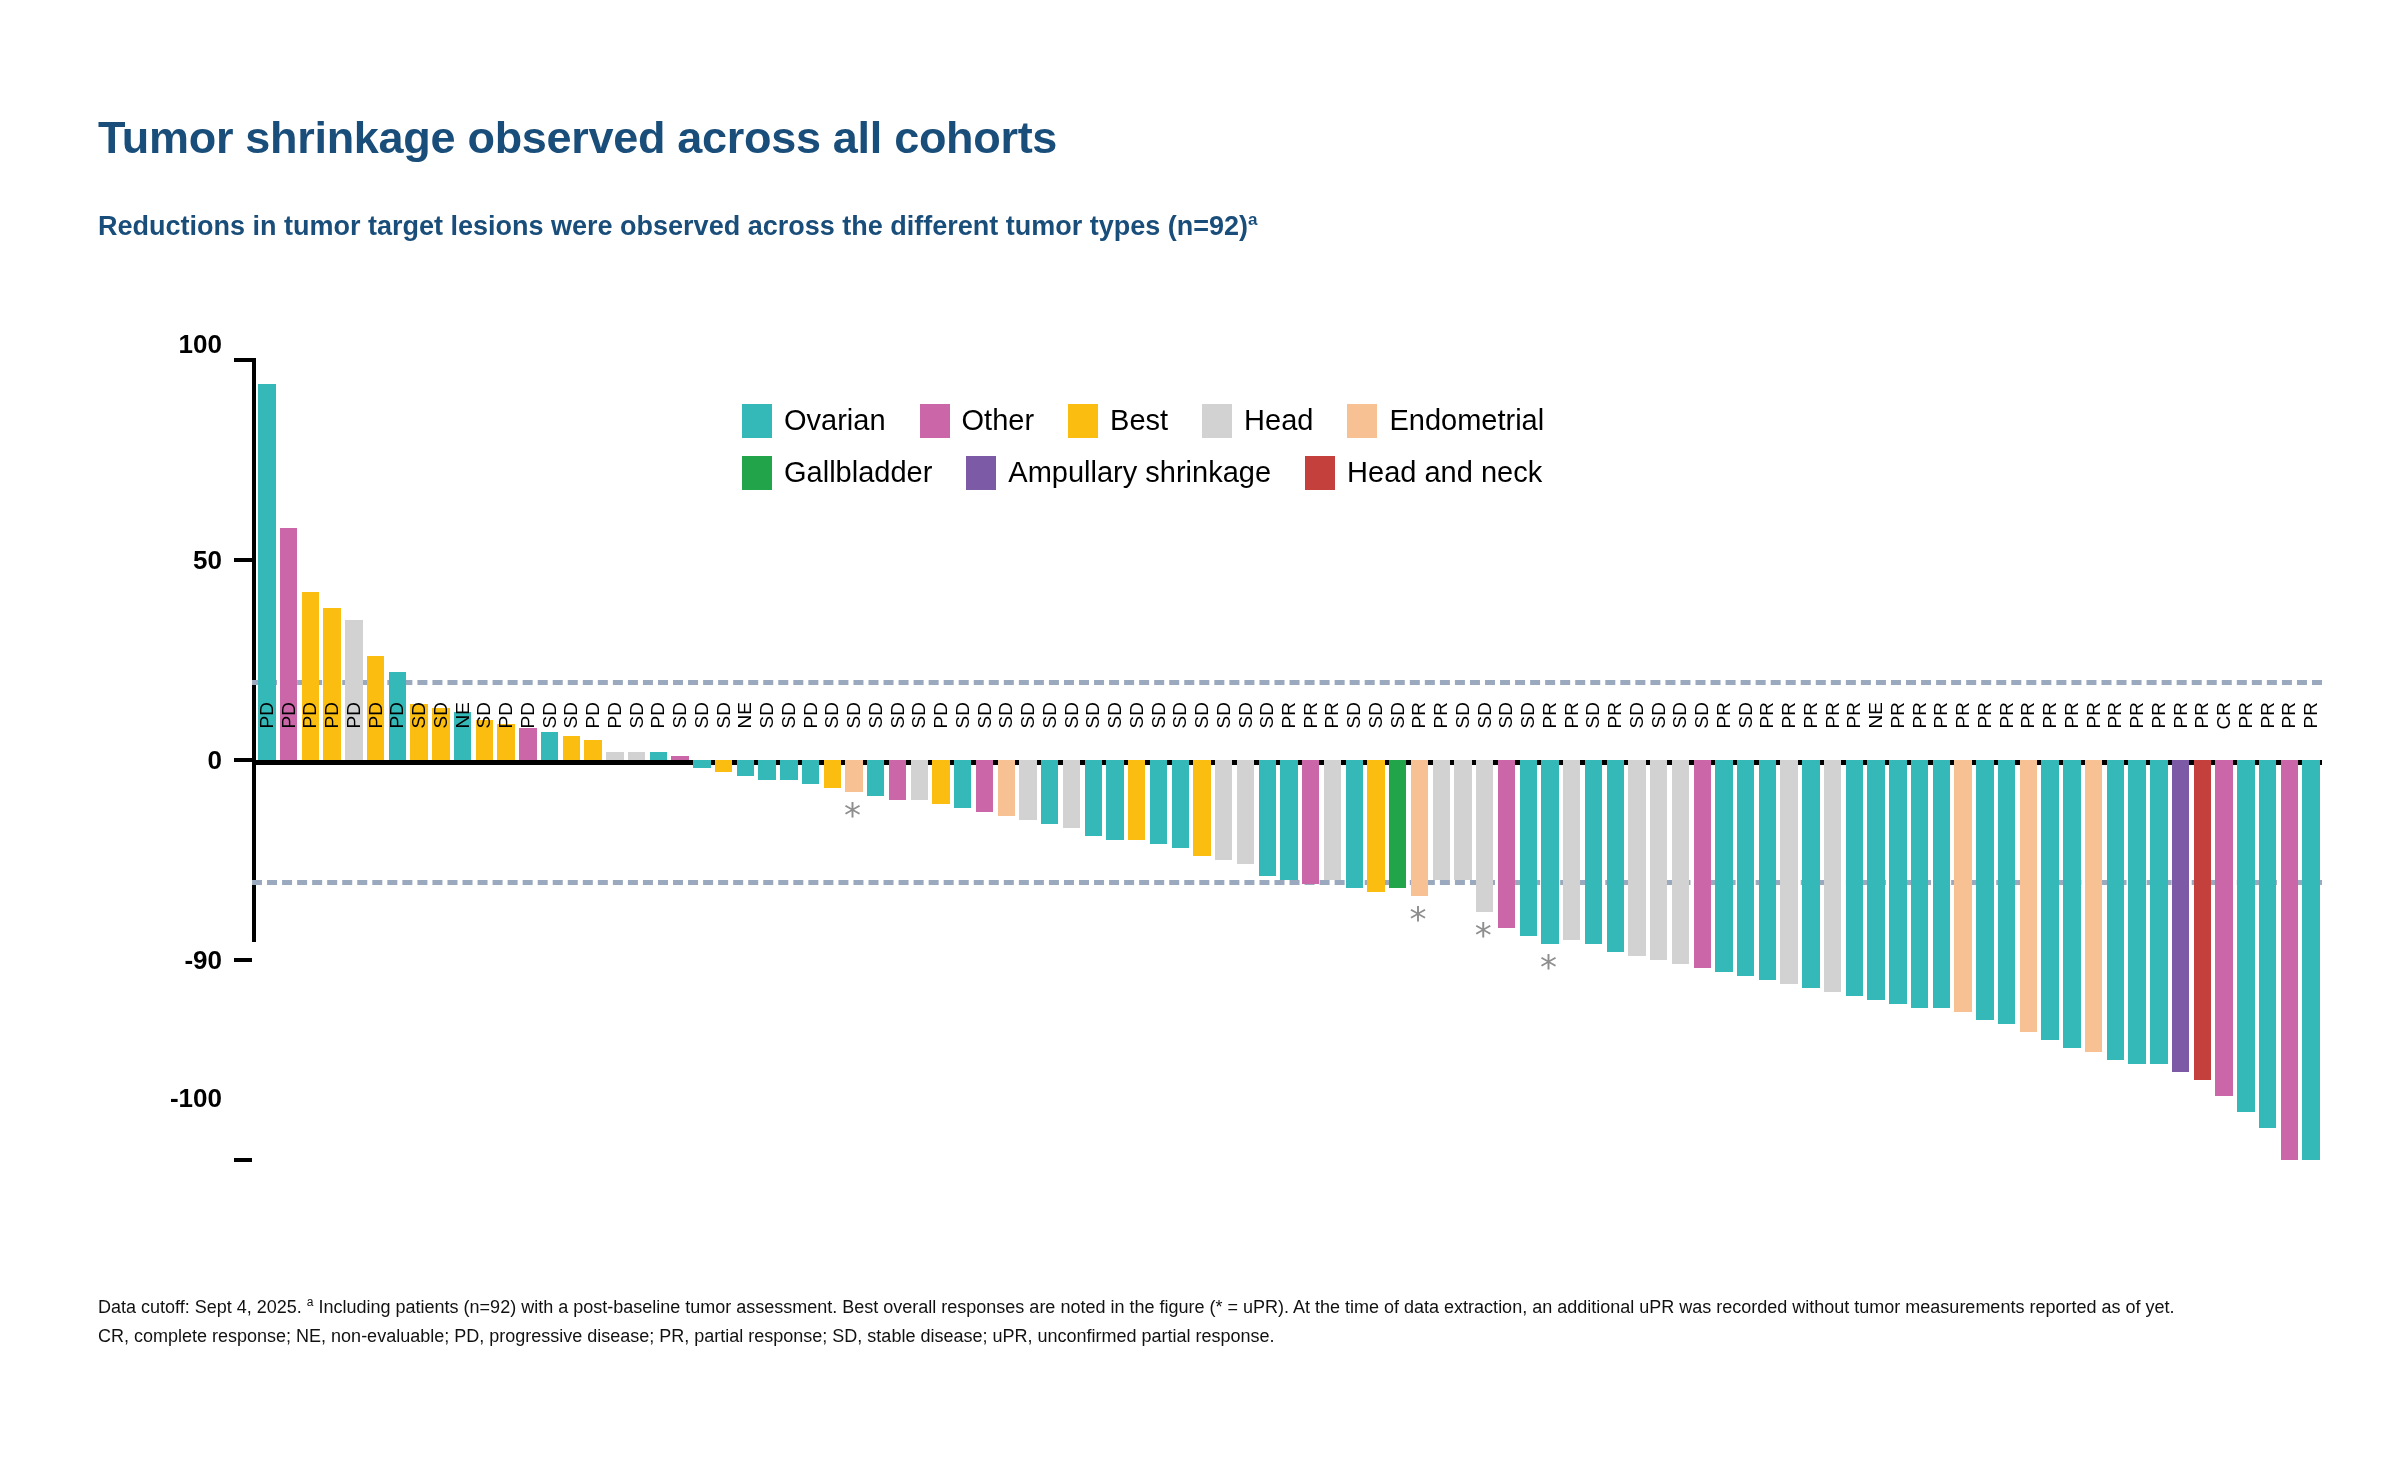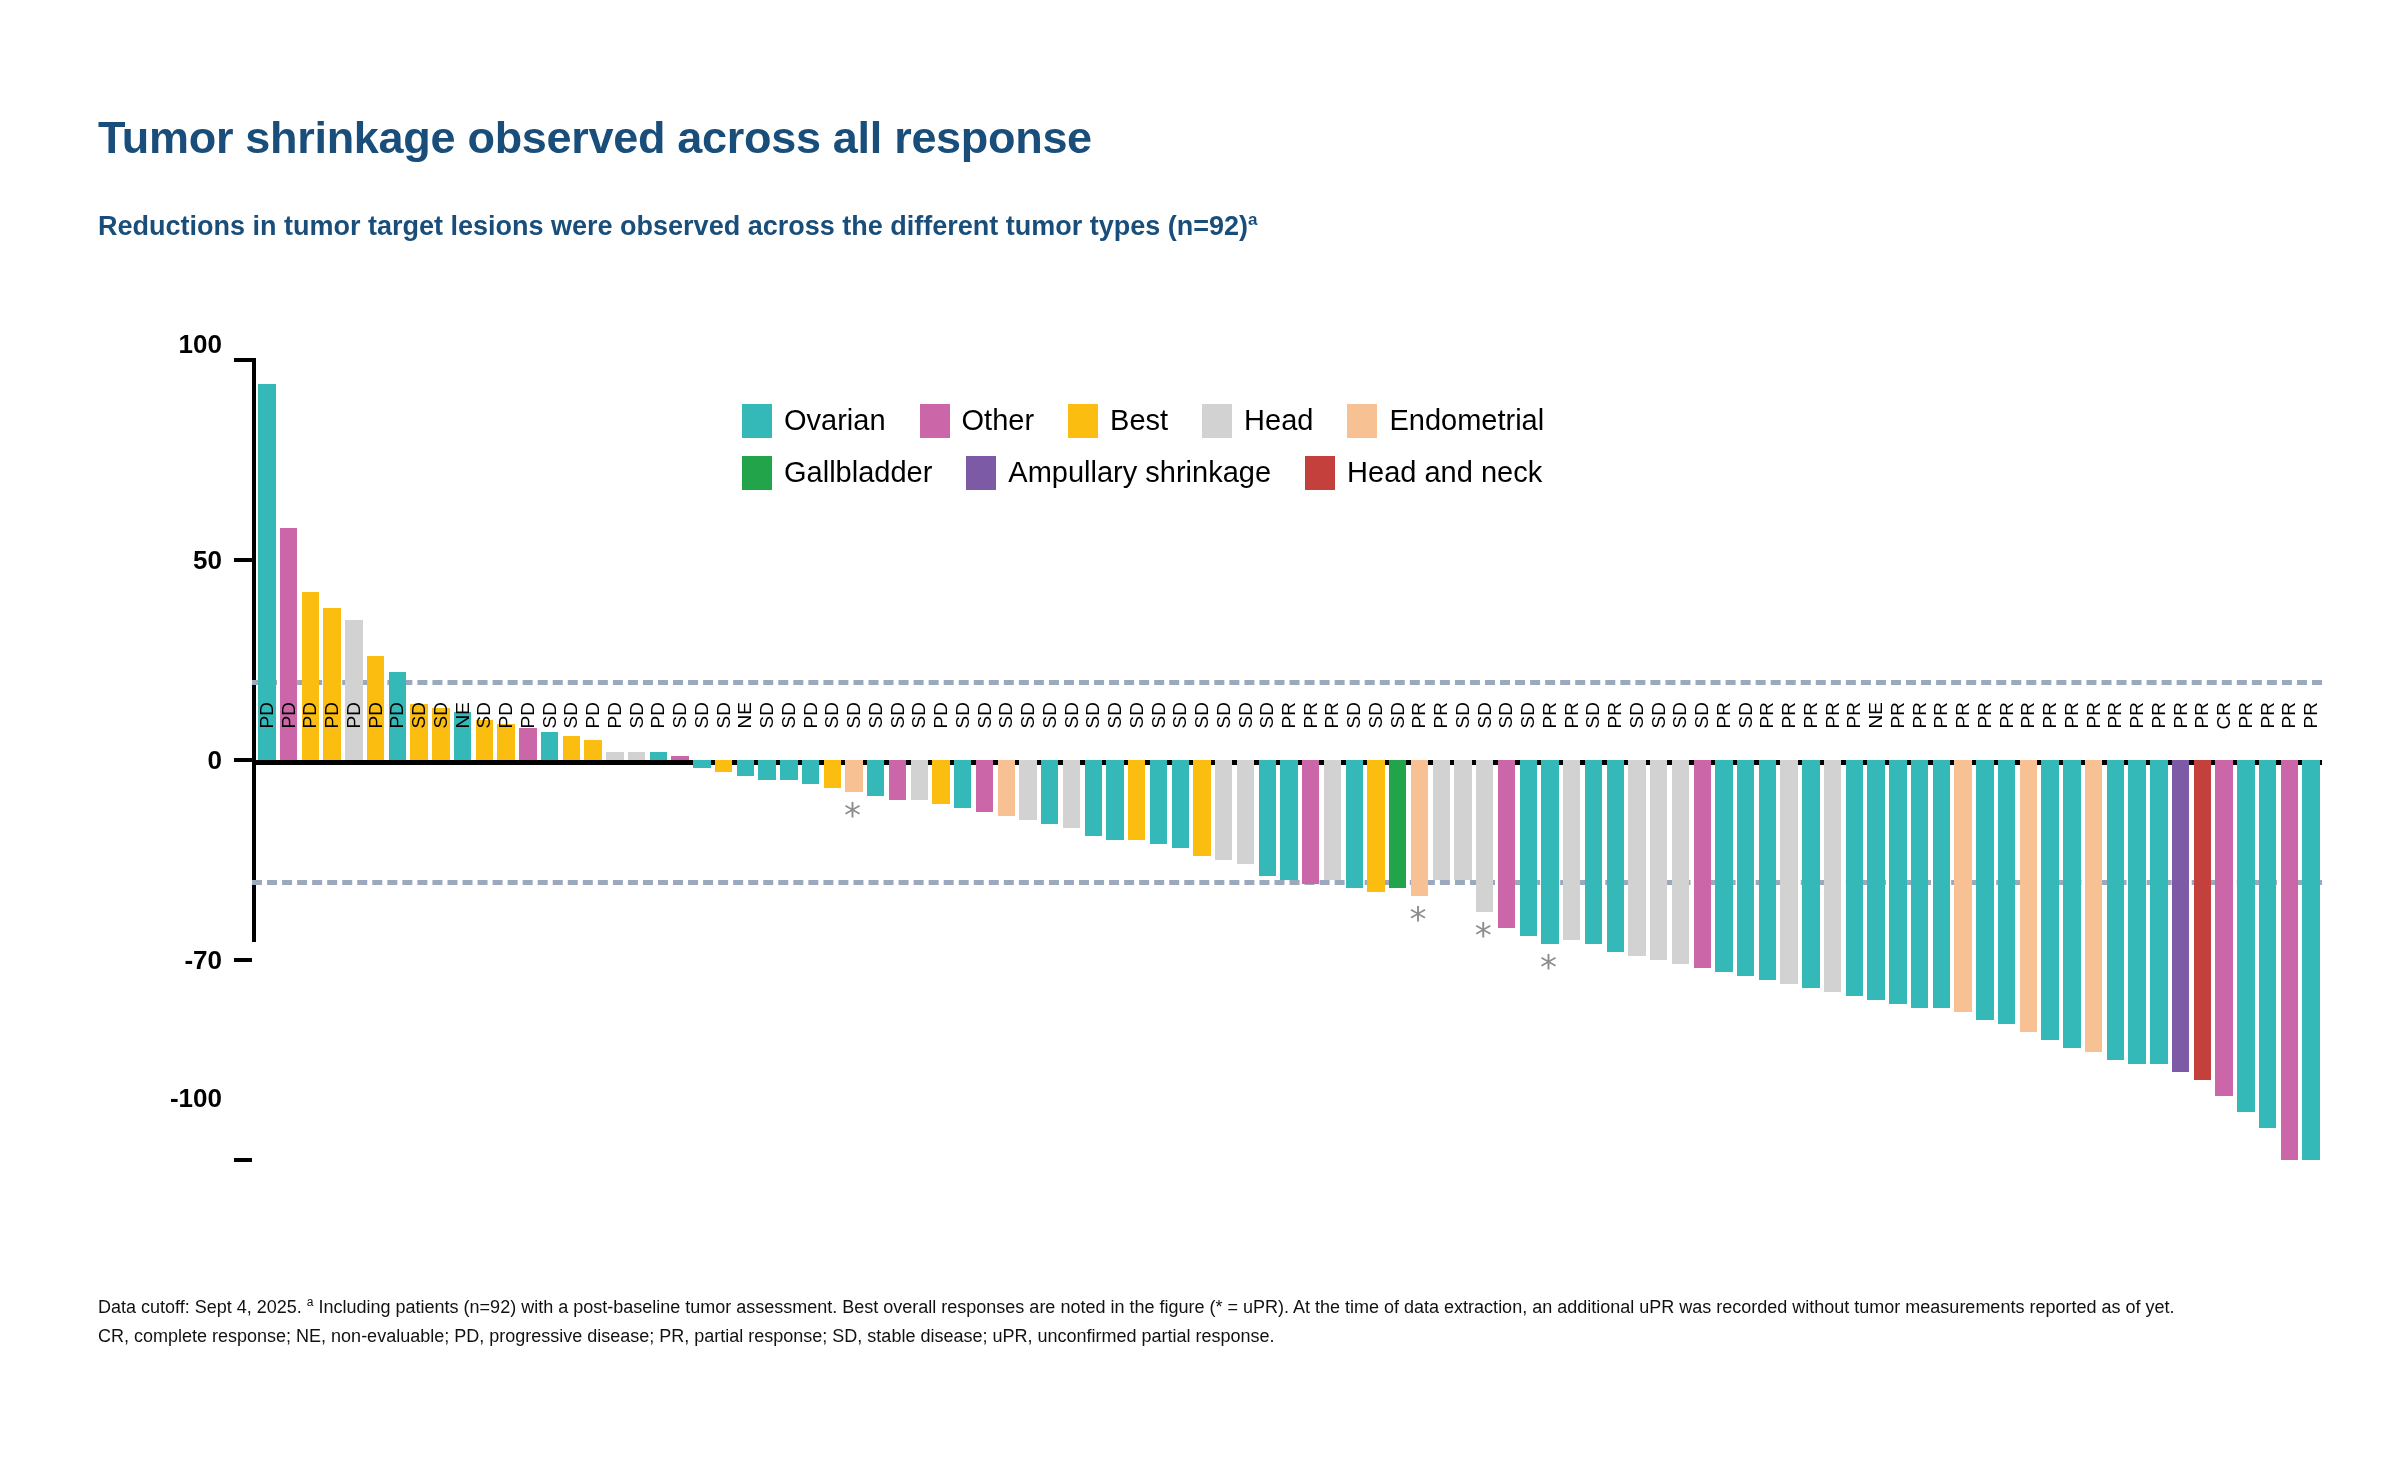--- a/index.html
+++ b/index.html
@@ -78,38 +78,38 @@
   
   #footnote {
     position:absolute; left:98px; top:1293px; width:2090px;
     font-size:18px; color:#111; line-height:1.62;
   }
   #footnote sup { font-size:12px; vertical-align:super; }
 </style>
 </head>
 <body>
 
-<div id="title">Tumor shrinkage observed across all response</div>
+<div id="title">Tumor shrinkage observed across all cohorts</div>
 
 <div id="subtitle">
   <span>Reductions in tumor target lesions were observed across the different tumor types (n=92)</span><sup>a</sup>
 </div>
 
 <div id="yaxis-line"></div>
 <div id="zero-line"></div>
 
 <div id="ticks-layer">
     <div class="ytick-mark" style="left: 234px; top: 358px;"></div>
     <div class="ytick-label" style="left: 112px; top: 344px;">100</div>
     <div class="ytick-mark" style="left: 234px; top: 558px;"></div>
     <div class="ytick-label" style="left: 112px; top: 560px;">50</div>
     <div class="ytick-mark" style="left: 234px; top: 758px;"></div>
     <div class="ytick-label" style="left: 112px; top: 760px;">0</div>
     <div class="ytick-mark" style="left: 234px; top: 958px;"></div>
-    <div class="ytick-label" style="left: 112px; top: 960px;">-70</div>
+    <div class="ytick-label" style="left: 112px; top: 960px;">-90</div>
     <div class="ytick-mark" style="left: 234px; top: 1158px;"></div>
     <div class="ytick-label" style="left: 112px; top: 1098px;">-100</div>
   </div>
 <div id="reflines-layer">
     <div class="dashed-line" style="top: 680px;"></div>
     <div class="dashed-line" style="top: 880px;"></div>
   </div>
 <div id="bars-layer">
     <div class="bar" title="Ovarian 94% PD" style="left: 258.175px; top: 384px; width: 17.3979px; height: 376px; background: rgb(53, 184, 184);"></div>
     <div class="resp-label" style="left: 256.874px; top: 702px;">PD</div>

